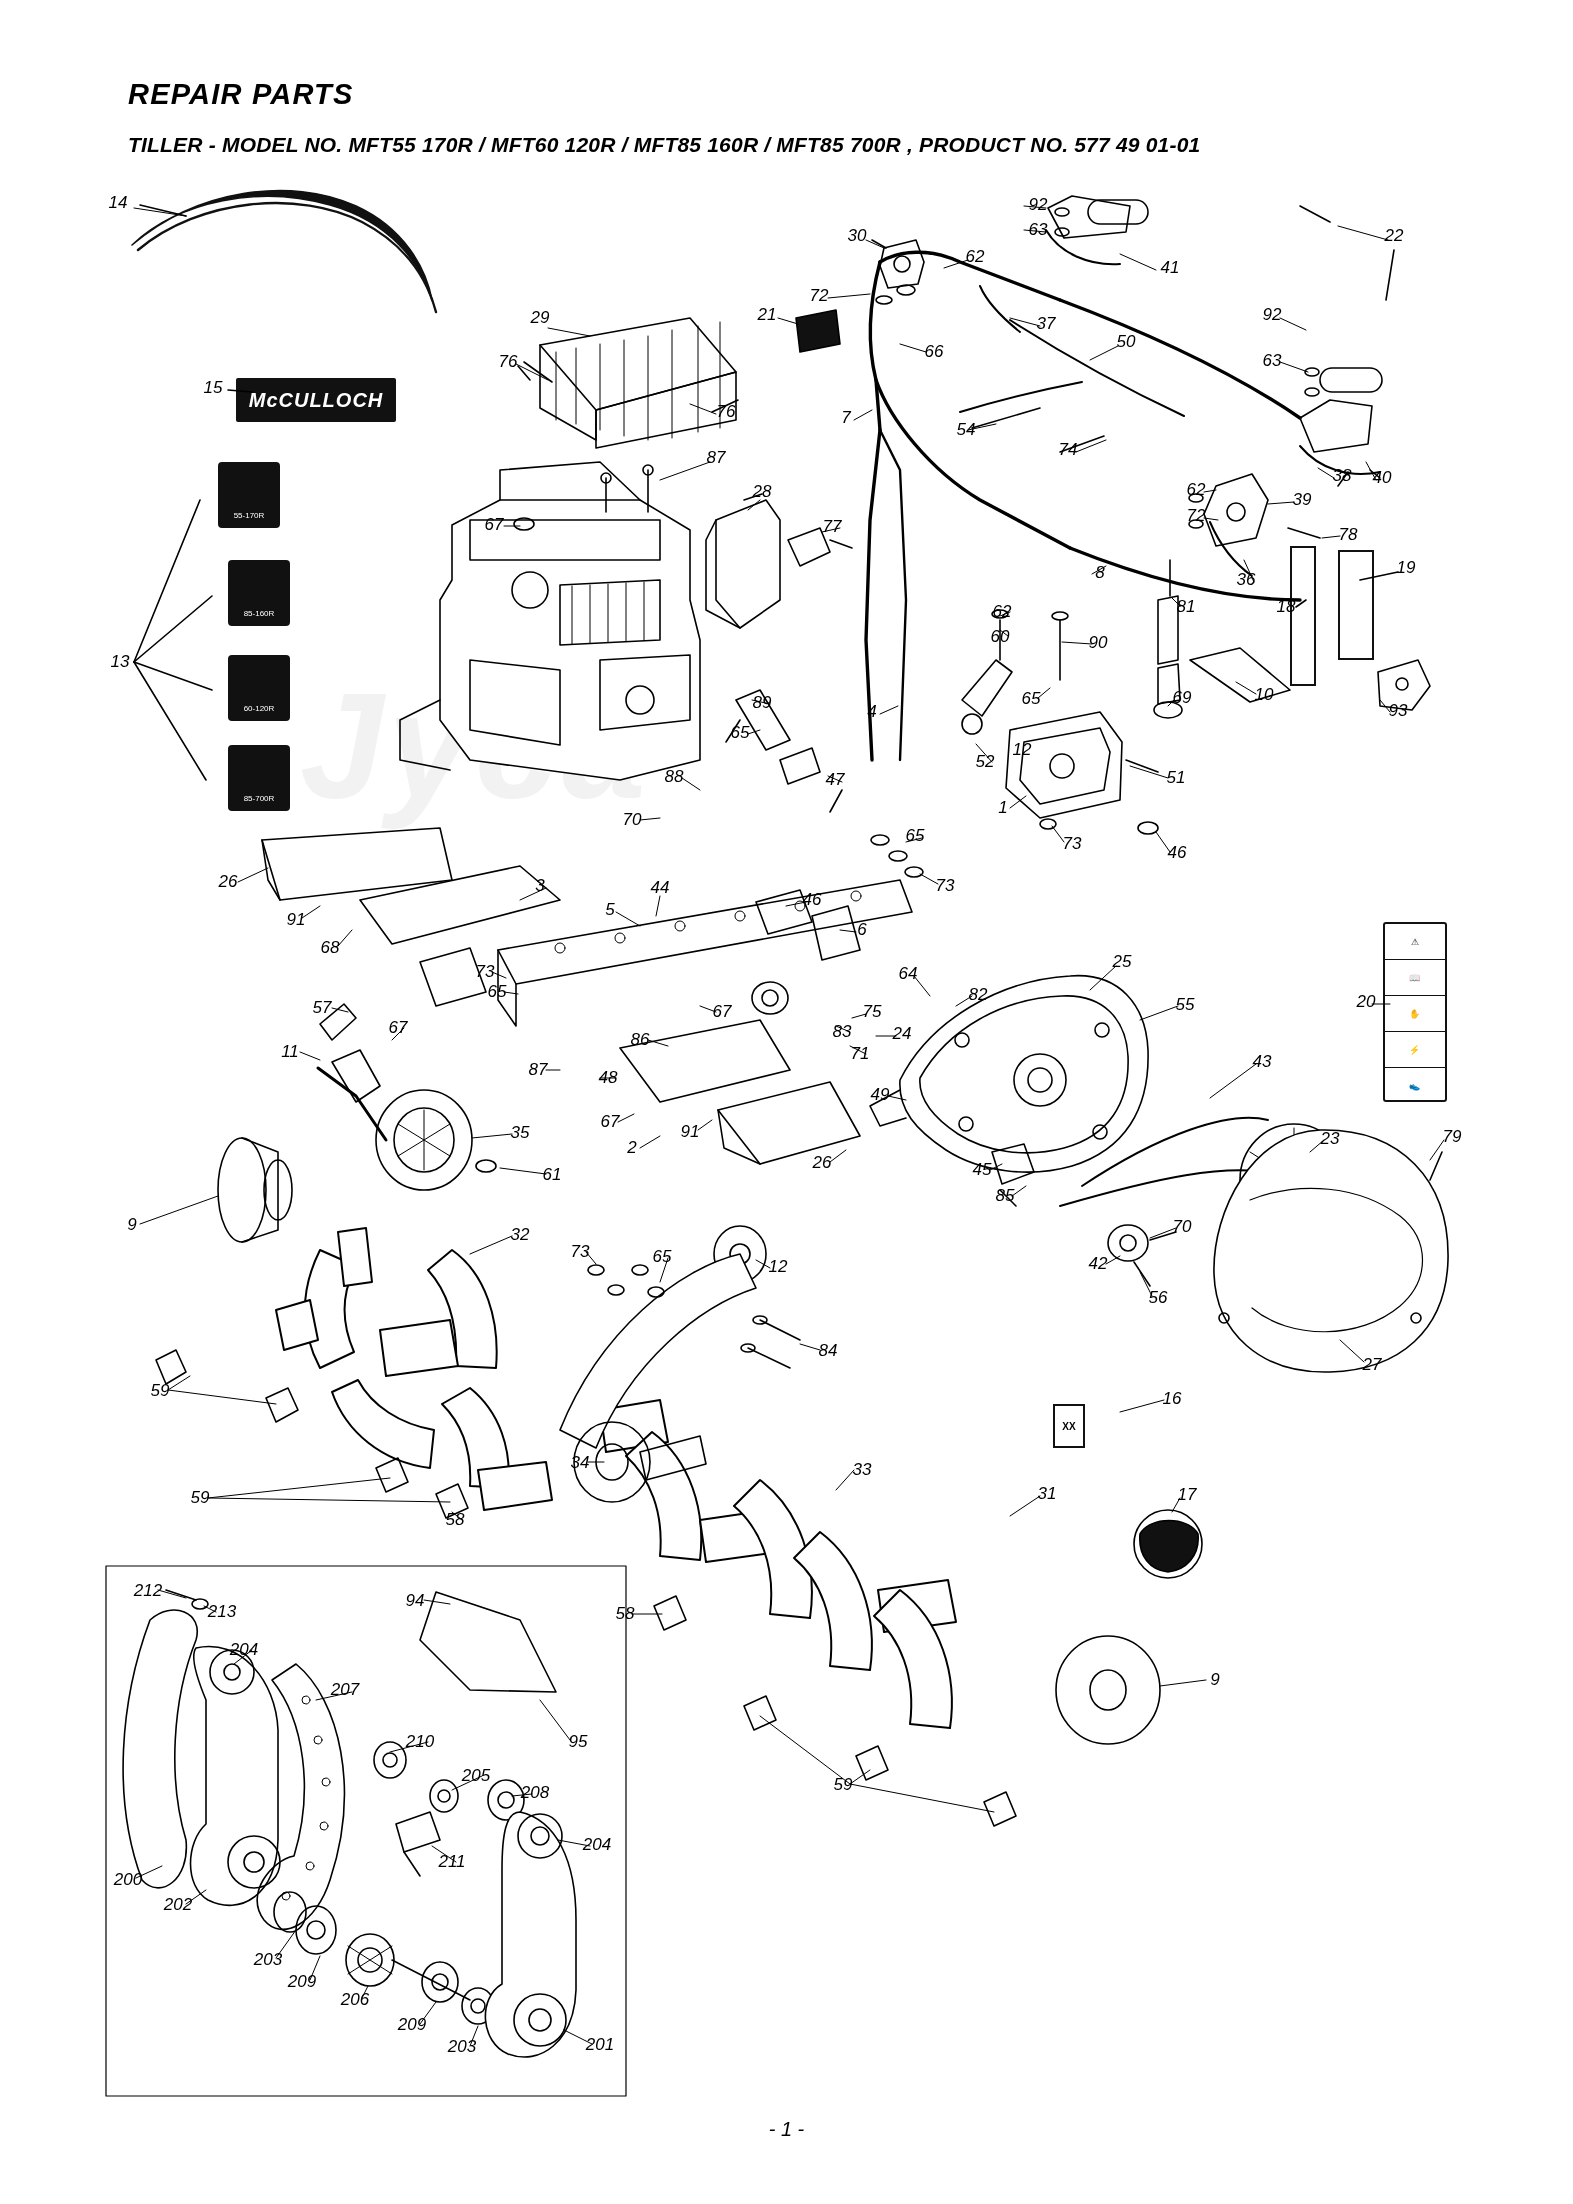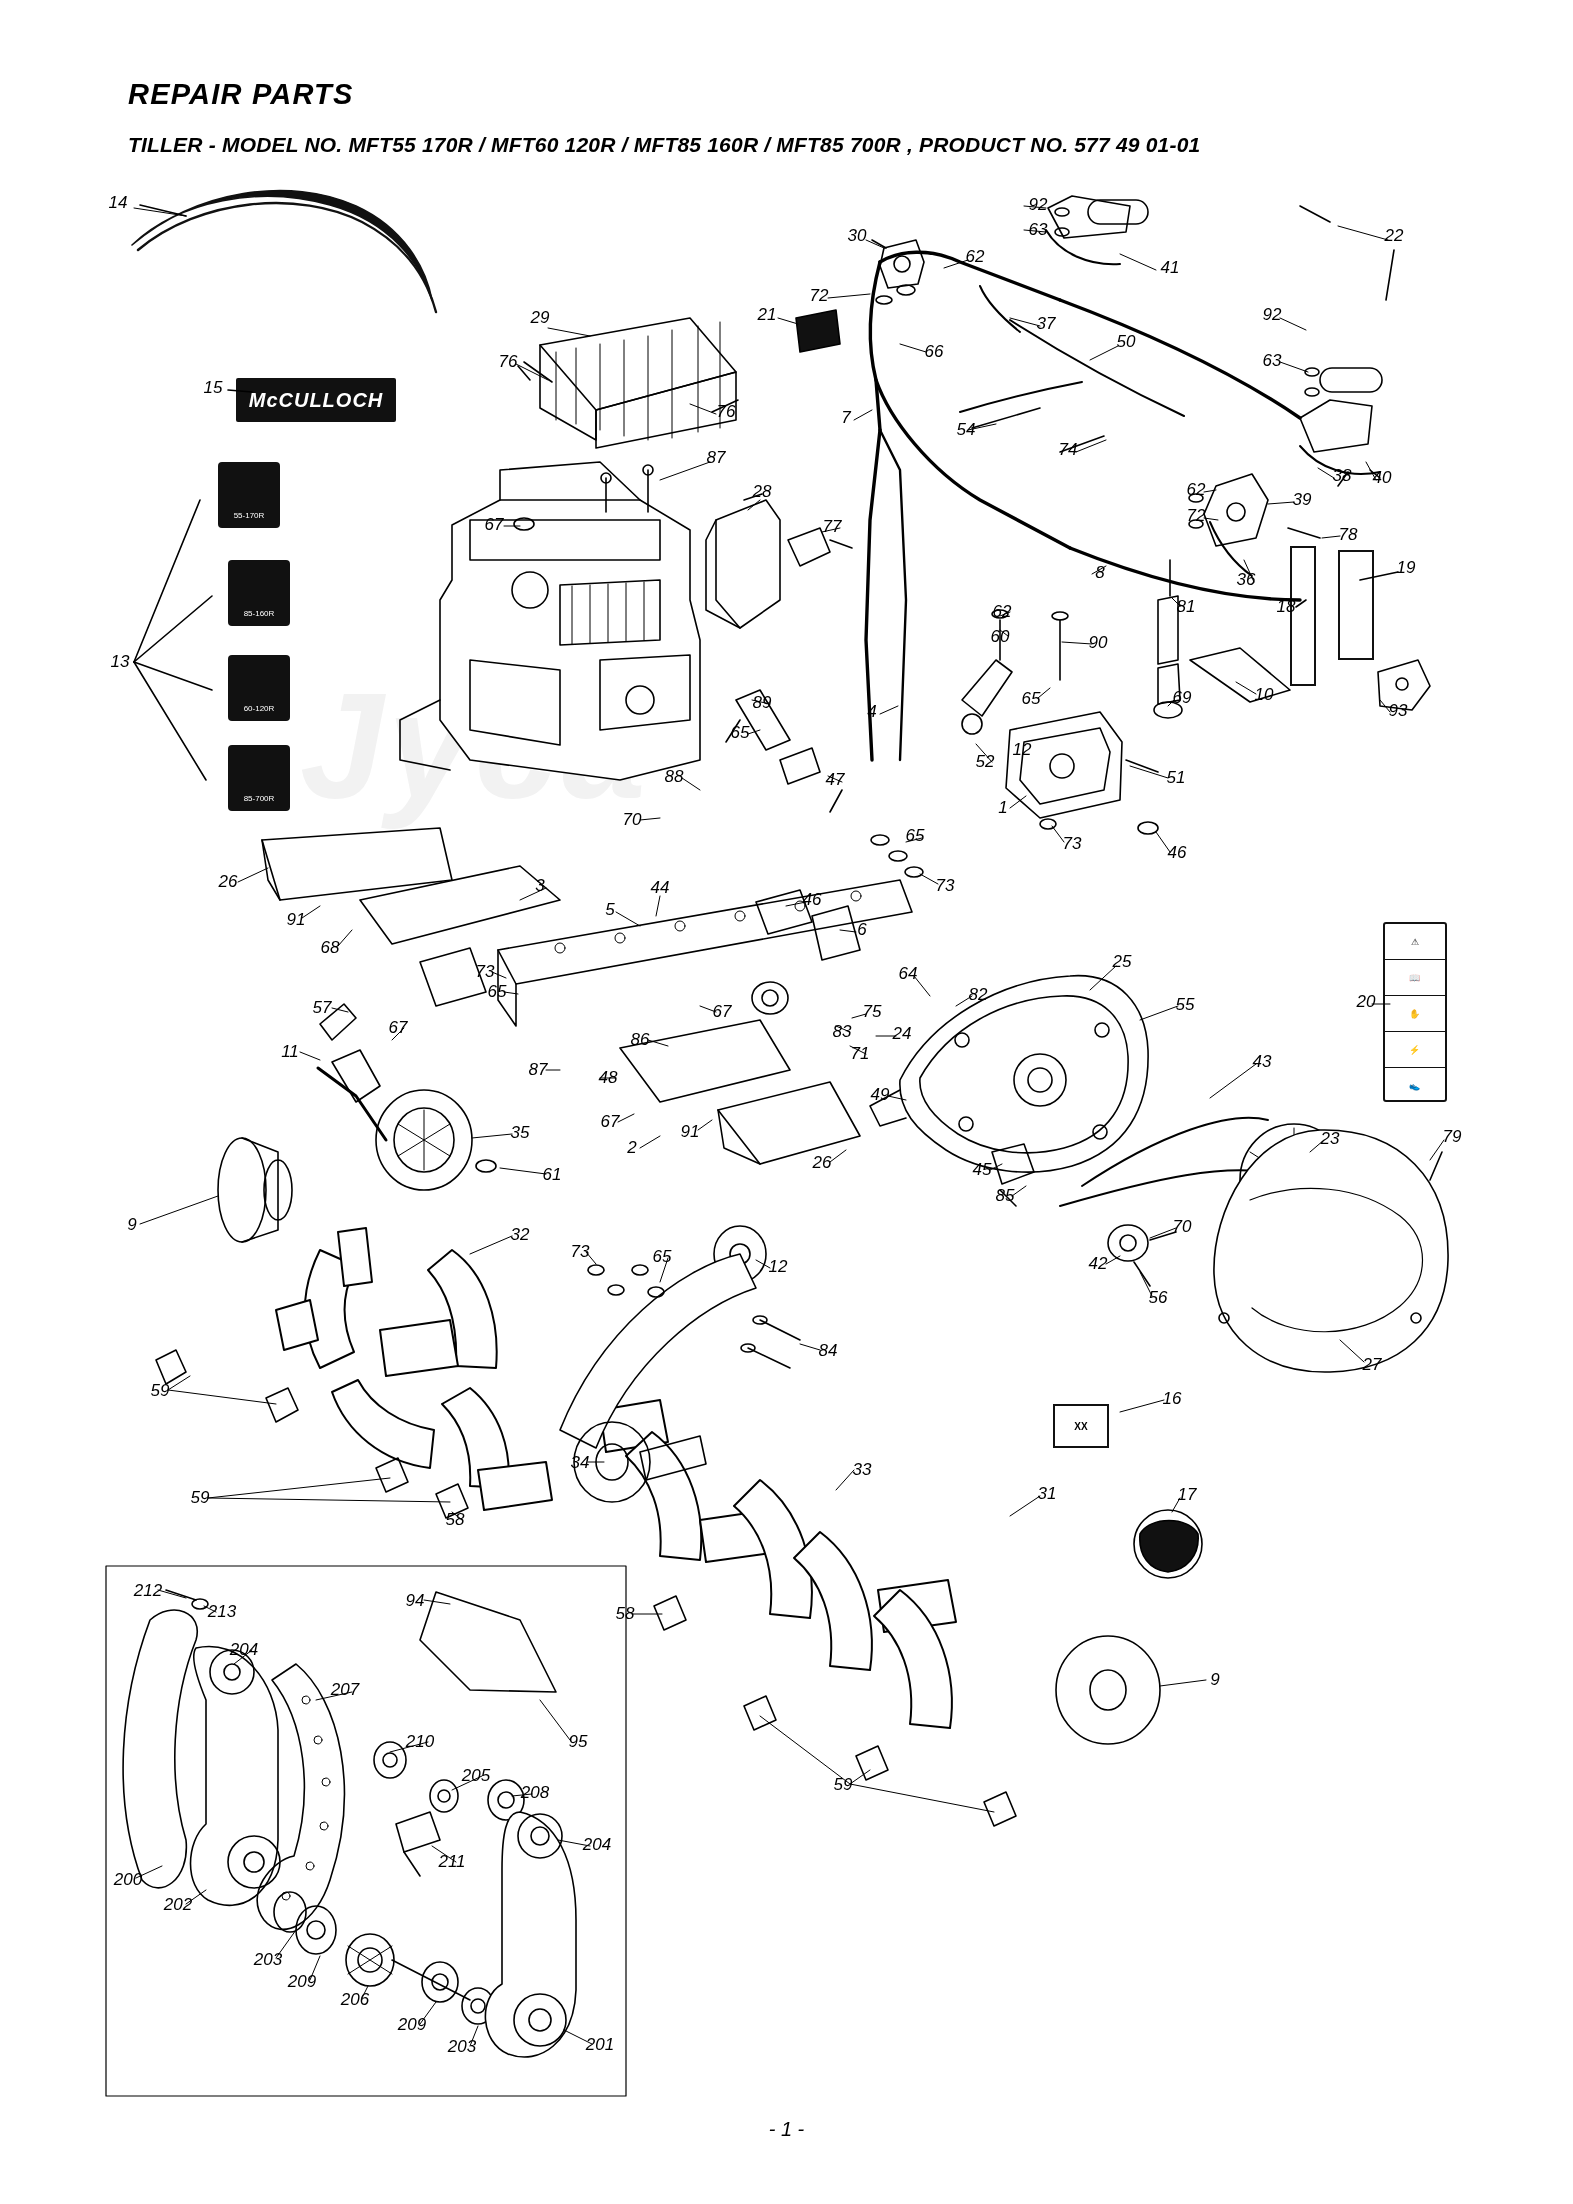--- a/index.html
+++ b/index.html
@@ -178,21 +178,21 @@
   </div>
 
   <div class="warnlabel">
     <div class="wrow">⚠</div>
     <div class="wrow">📖</div>
     <div class="wrow">✋</div>
     <div class="wrow">⚡</div>
     <div class="wrow">👟</div>
   </div>
 
-  <div class="smalllabel" style="left:1053px;top:1404px;width:56px;height:44px;">XX</div>
+  <div class="smalllabel" style="left:1053px;top:1404px;width:32px;height:44px;">XX</div>
 
   <div class="smalllabel" style="left:1338px;top:550px;width:36px;height:110px;"></div>
 
   <div class="smalllabel" style="left:1290px;top:546px;width:26px;height:140px;"></div>
 
   <svg class="art" viewBox="0 0 1573 2204">
     <g fill="none" stroke="#000" stroke-width="1.6" stroke-linecap="round" stroke-linejoin="round">
 
       <path d="M132 245 C180 200 260 185 330 205 C390 222 420 262 432 300 C426 268 404 228 356 206 C290 176 196 190 132 245 Z" fill="#111" stroke="#111"></path>
       <path d="M138 250 C200 198 300 190 362 222 C408 246 428 282 436 312" stroke="#111" stroke-width="2.4" fill="none"></path>

